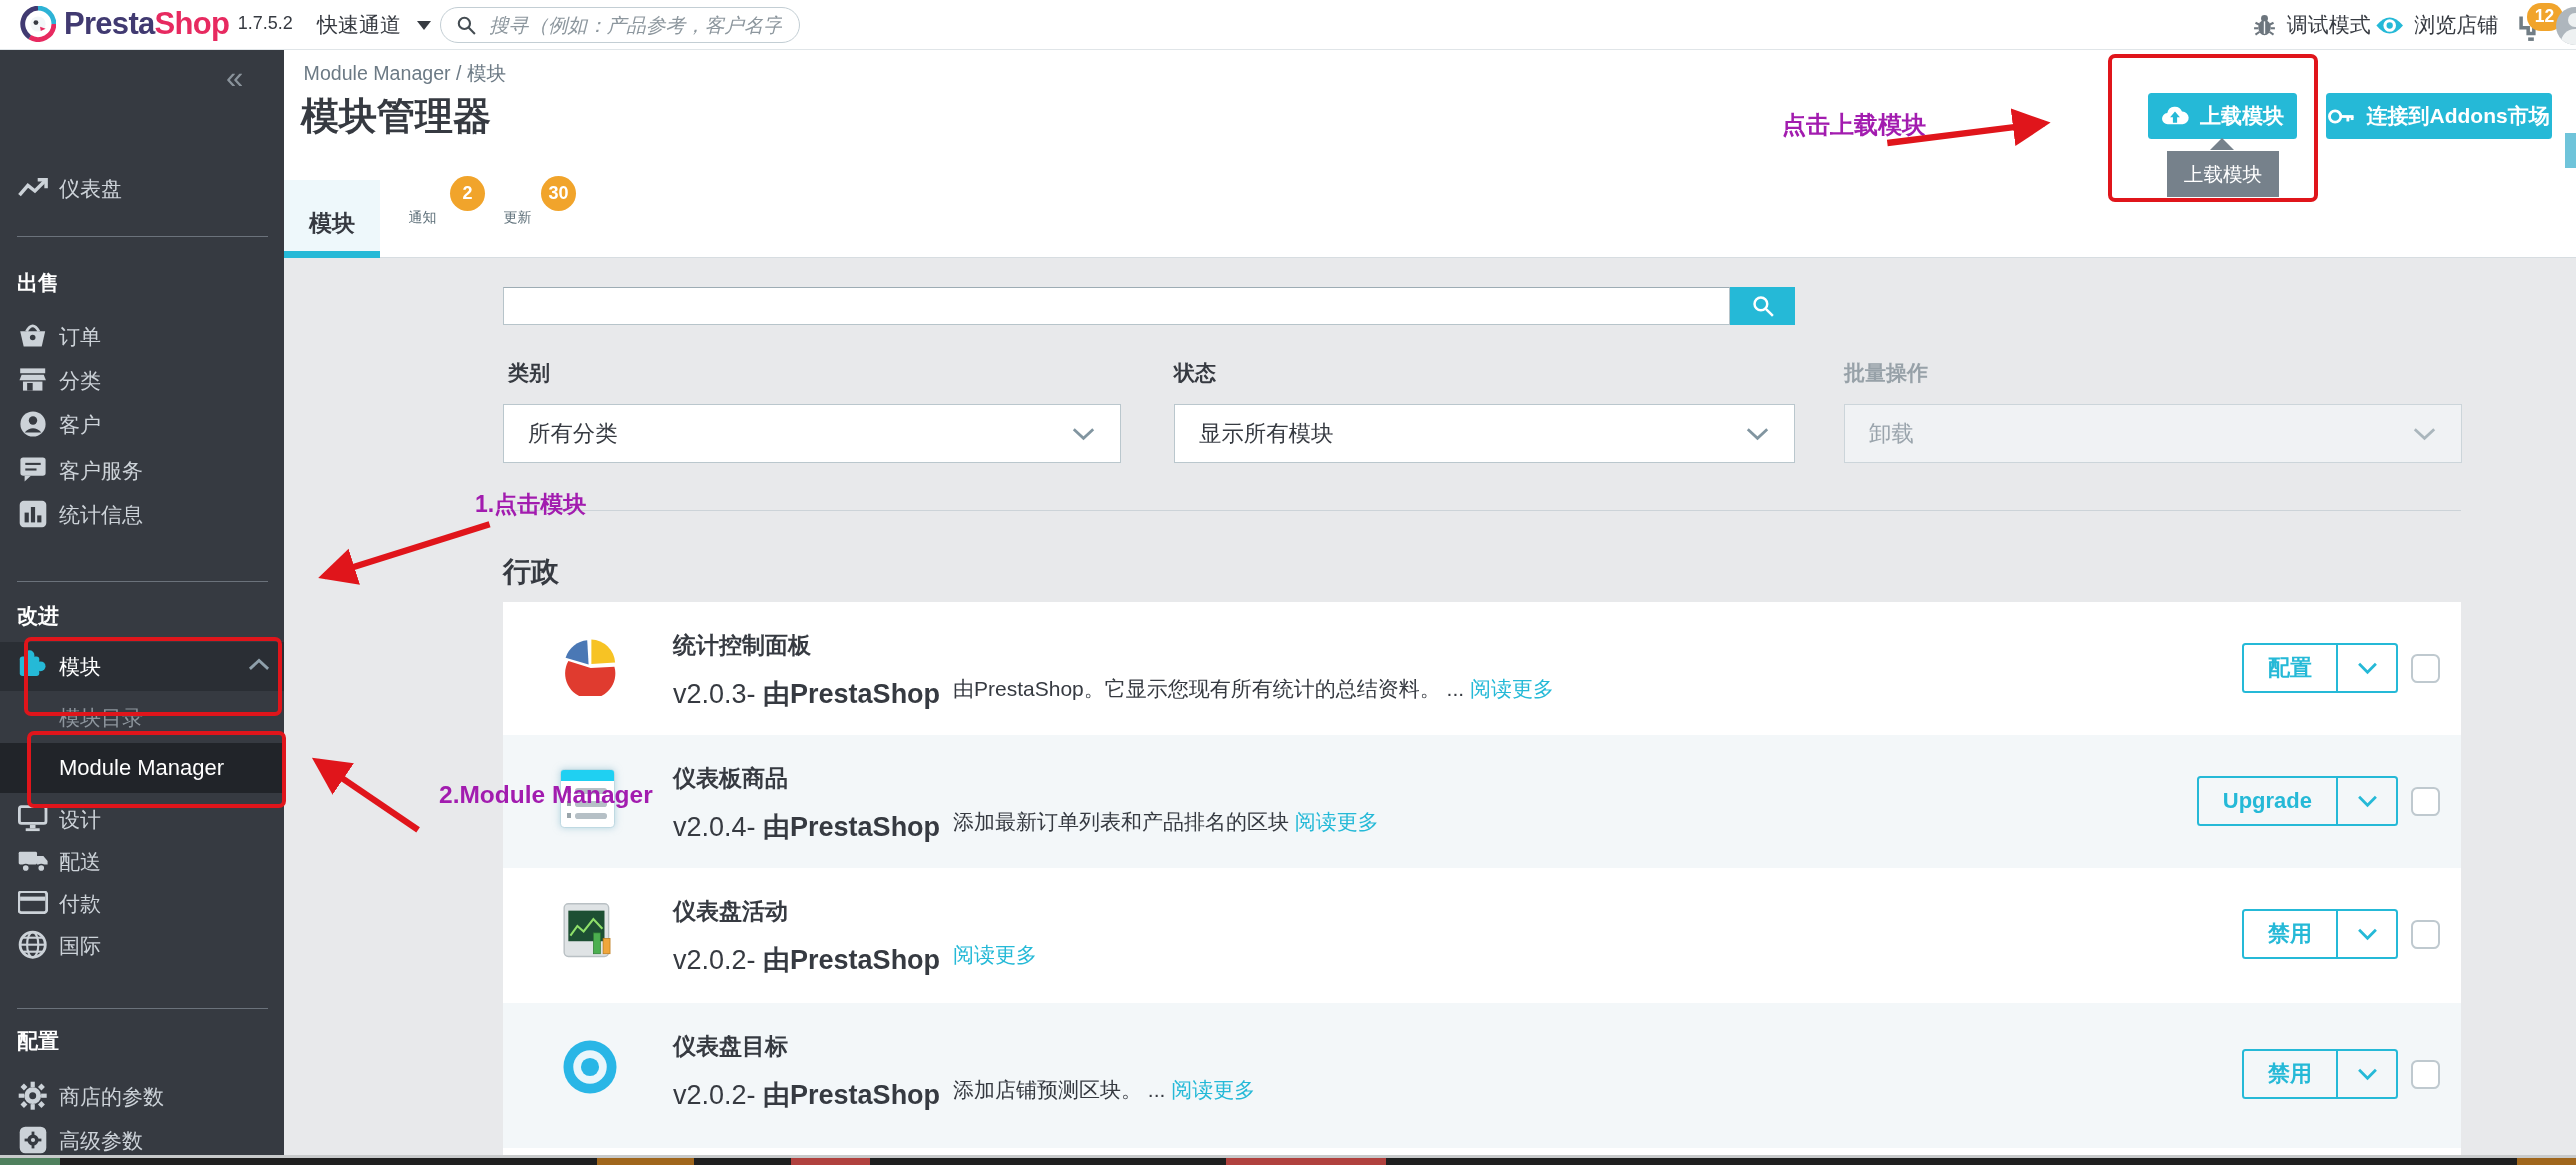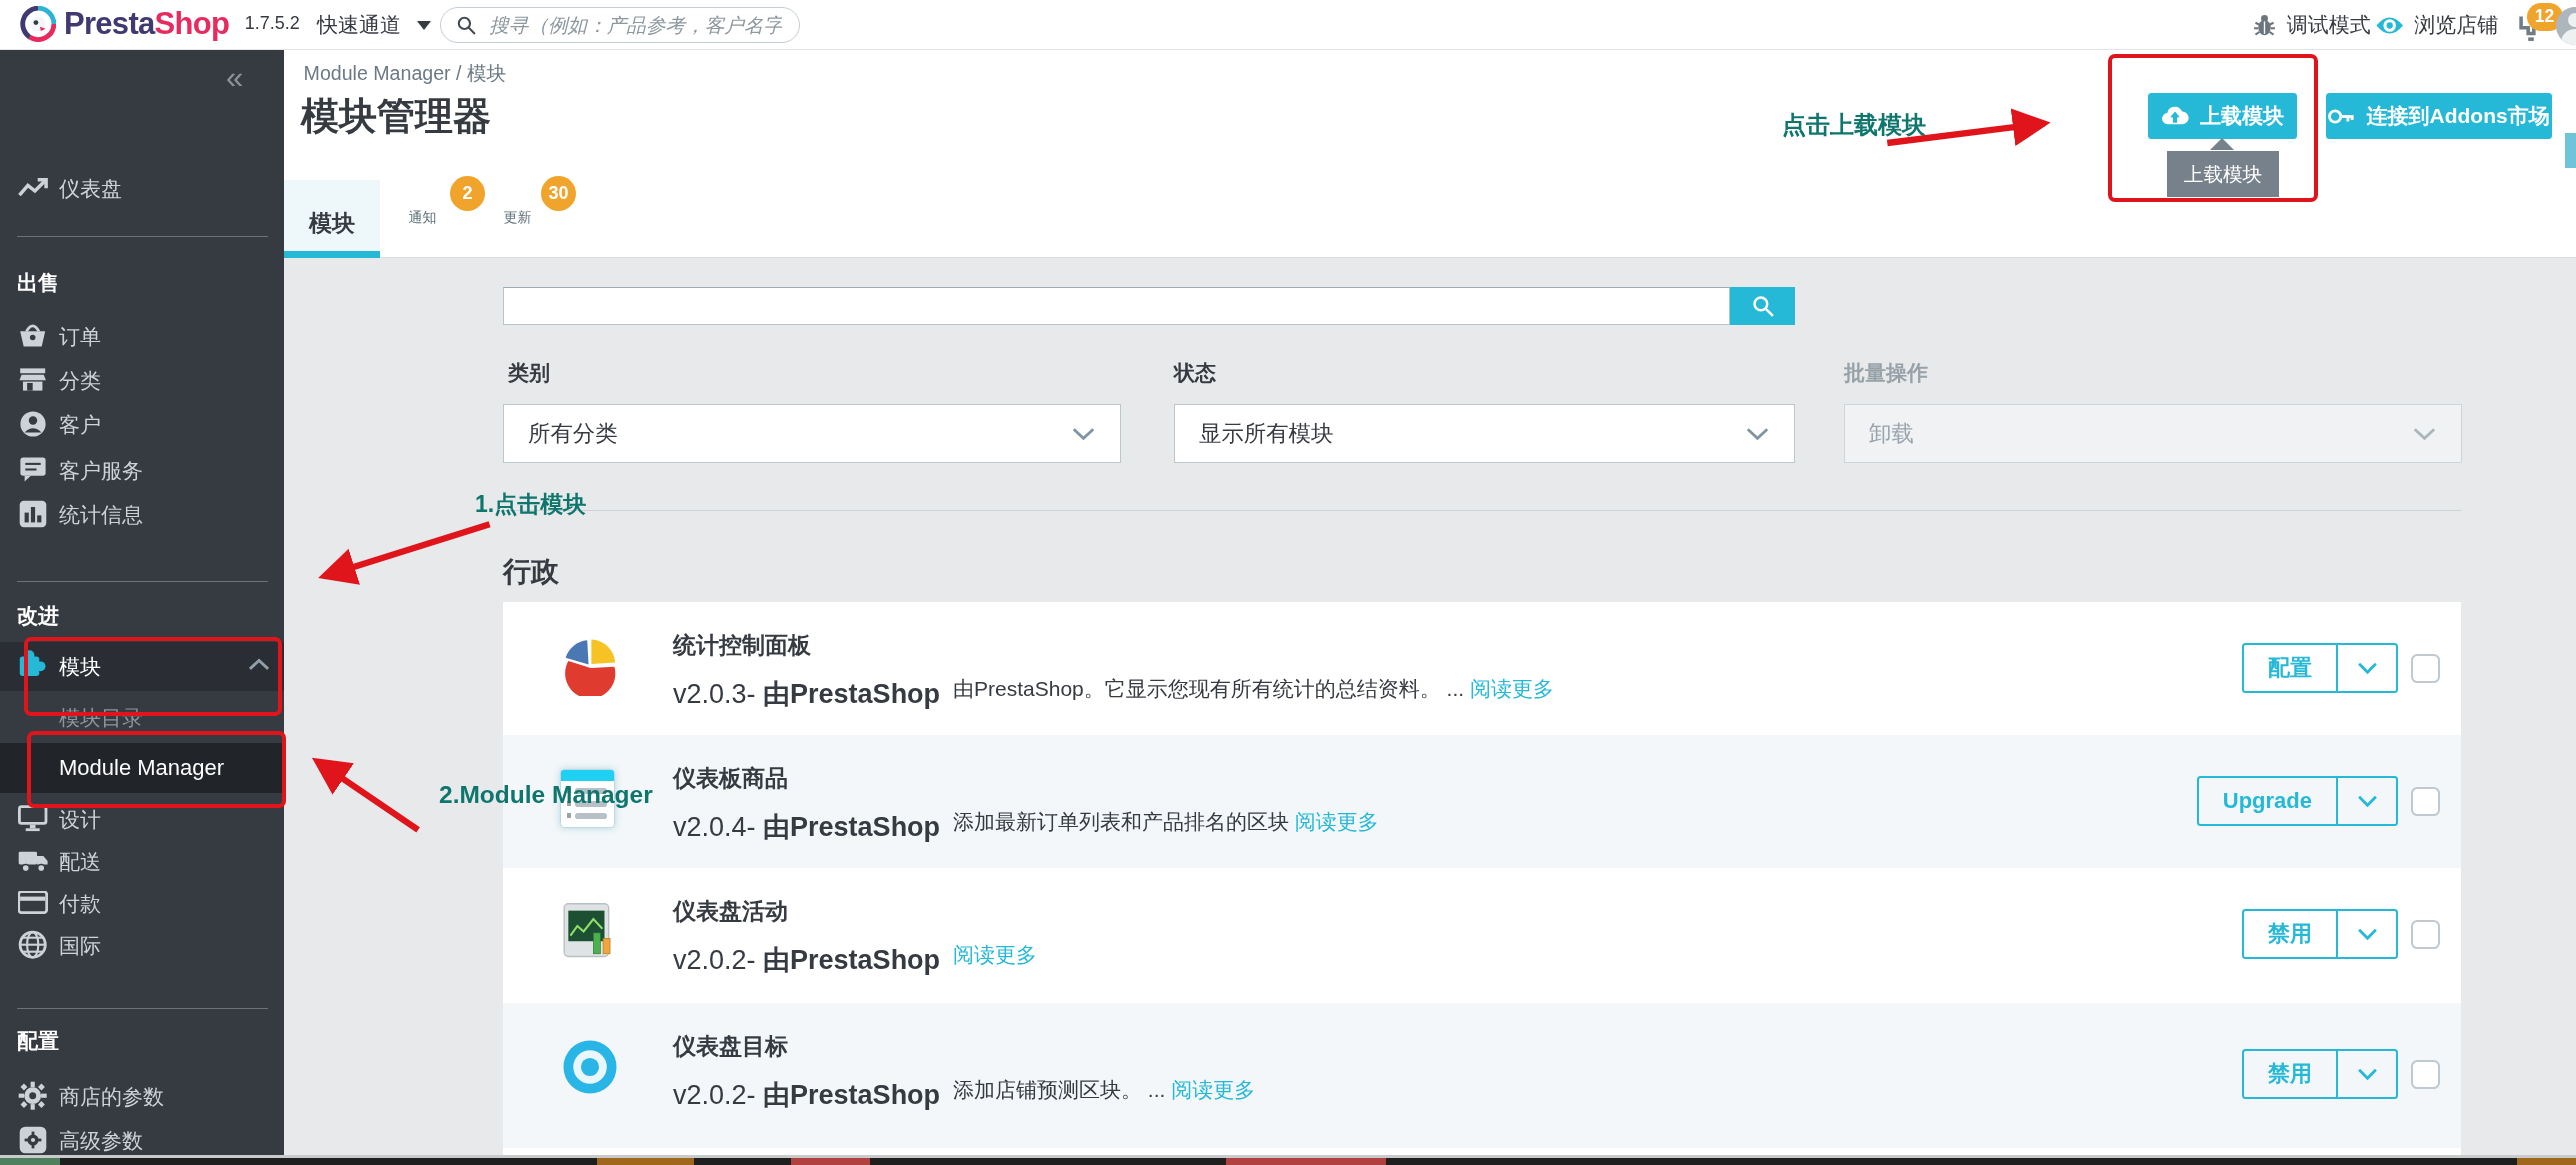--- a/index.html
+++ b/index.html
@@ -5,21 +5,21 @@
 html,body{margin:0;padding:0;width:2576px;height:1165px;overflow:hidden;
   font-family:"Liberation Sans","DejaVu Sans",sans-serif;background:#e8e9eb;position:relative}
 *{box-sizing:border-box}
 .nowrap{white-space:nowrap}
 
 
 #topbar{position:absolute;left:0;top:0;width:2576px;height:50px;background:#fff;border-bottom:1.4px solid #e0e5e8;z-index:6}
 #topbar .brand{position:absolute;left:19.6px;top:5.6px;display:flex;align-items:center;gap:8.4px}
 .brand-name{font-size:31px;font-weight:bold;letter-spacing:-0.7px}
 .brand-presta{color:#413a71}.brand-shop{color:#e72a60}
-.brand-version{font-size:18px;color:#363a41;margin-left:7px;font-weight:normal}
+.brand-version{font-size:18px;color:#363a41;font-weight:normal}
 #quick-access{position:absolute;left:317px;top:0;height:50px;display:flex;align-items:center;gap:16px;font-size:21px;color:#363a41;cursor:pointer}
 .caret-down{width:0;height:0;border-left:7px solid transparent;border-right:7px solid transparent;border-top:9px solid #363a41}
 #topsearch{position:absolute;left:440px;top:7px;width:360px;height:36px;border:1.4px solid #c3ced4;border-radius:19.6px;display:flex;align-items:center;padding:0 15.4px;gap:9.8px;background:#fff}
 #topsearch input{border:none;outline:none;flex:1;font-size:19.6px;font-style:italic;color:#5b666d;background:transparent;font-family:inherit}
 #topsearch input::placeholder{color:#8d979e}
 .top-right-item{position:absolute;top:0;height:50px;display:flex;align-items:center;gap:9.8px;font-size:21px;color:#363a41;cursor:pointer}
 #bell-wrap{position:absolute;left:2514px;top:8.4px;width:42px;height:39px;cursor:pointer}
 #bell-badge{position:absolute;left:12.6px;top:-5.6px;min-width:36px;height:28px;border-radius:15.4px;background:#f1a42b;color:#fff;font-size:17.5px;font-weight:bold;display:flex;align-items:center;justify-content:center;padding:0 4.2px}
 #avatar{position:absolute;left:2556px;top:7px;width:38px;height:38px;border-radius:50%;background:#aeb6bd;overflow:hidden}
 #avatar .head{position:absolute;left:12px;top:6.3px;width:14px;height:14px;border-radius:50%;background:#eef1f2}
@@ -91,21 +91,21 @@
 .ic-list{width:55px;height:59px;background:#fff;border:1.4px solid #bfd9e2;border-radius:4.2px;position:relative;box-shadow:0 0 7px rgba(120,180,200,.5)}
 .ic-list .cap{position:absolute;left:0;top:0;right:0;height:10.5px;background:#1fd0f2;border-radius:2.8px 2.8px 0 0}
 .ic-list .ln{position:absolute;left:14px;right:7px;height:5.6px;background:#b6c0c6;border-radius:2.8px}
 .ic-list .dt{position:absolute;left:5.6px;width:4.9px;height:4.9px;background:#9aa5ab}
 
 
 .red-box{position:absolute;border:4.9px solid #e0151b;border-radius:7px;z-index:20;pointer-events:none}
 #rbox-modules{left:24px;top:637px;width:258px;height:79px}
 #rbox-mm{left:27px;top:731px;width:259px;height:77px}
 #rbox-upload{left:2108px;top:54px;width:210px;height:148px;z-index:20}
-.red-note{position:absolute;color:#0f766e;font-weight:bold;z-index:21;white-space:nowrap}
+.red-note{position:absolute;color:#a21caf;font-weight:bold;z-index:21;white-space:nowrap}
 #note-upload{left:1782px;top:109px;font-size:24px}
 #note-step1{left:475px;top:489px;font-size:23px}
 #note-step2{left:439px;top:781px;font-size:24.5px}
 #arrows{position:absolute;left:0;top:0;width:2576px;height:1165px;z-index:22;pointer-events:none}
 
 
 #scroll-thumb{position:absolute;left:2565px;top:133px;width:11.2px;height:35px;background:#6fc4da;z-index:7}
 
 
 #silver-line{position:absolute;left:0;top:1155px;width:2576px;height:2.8px;background:#c8cacb;z-index:8}

